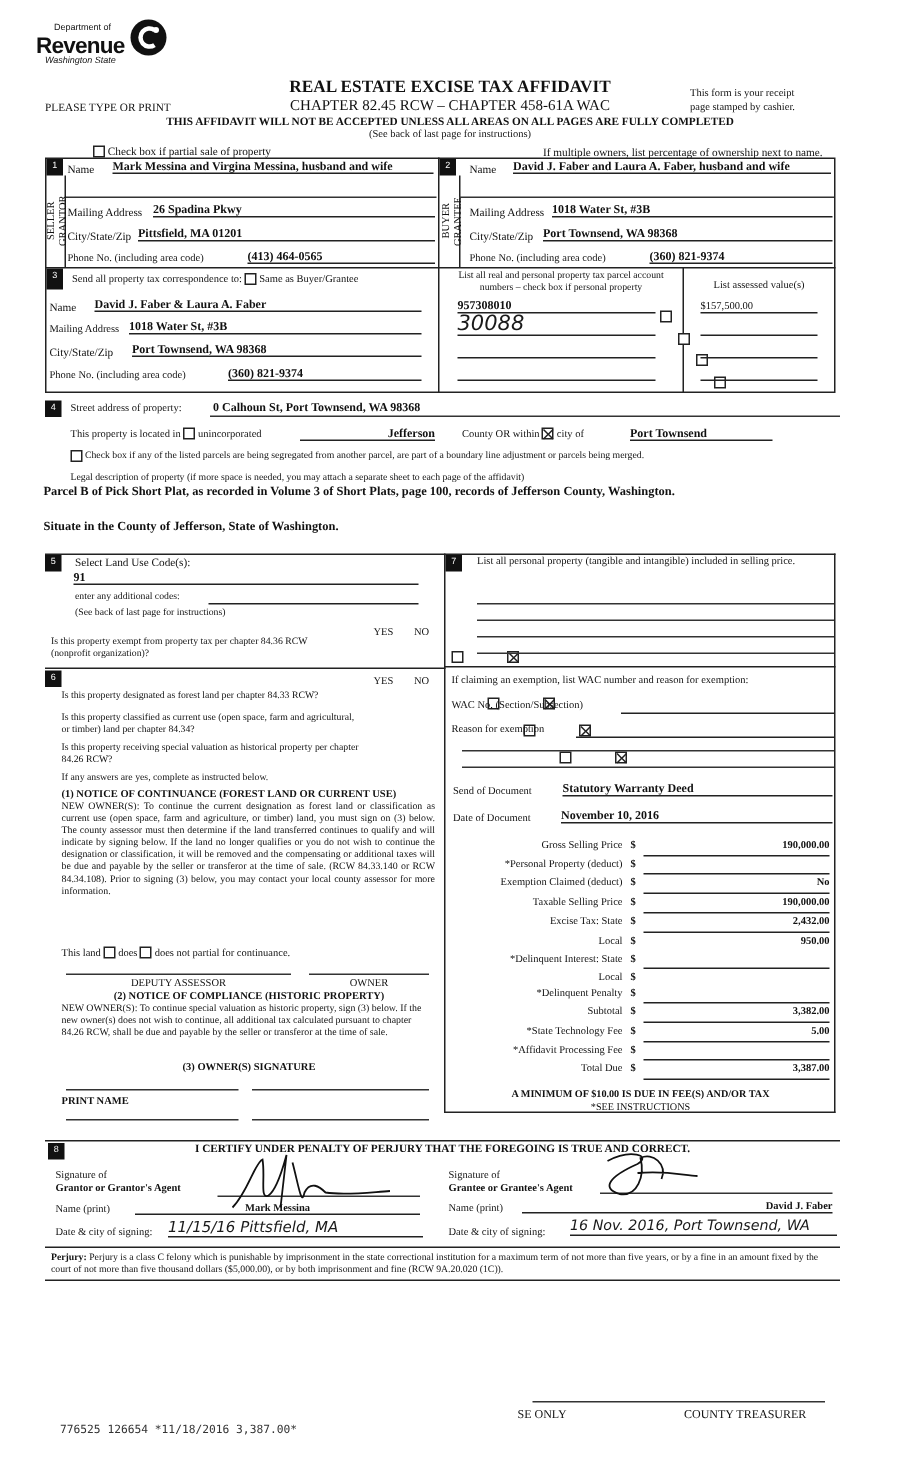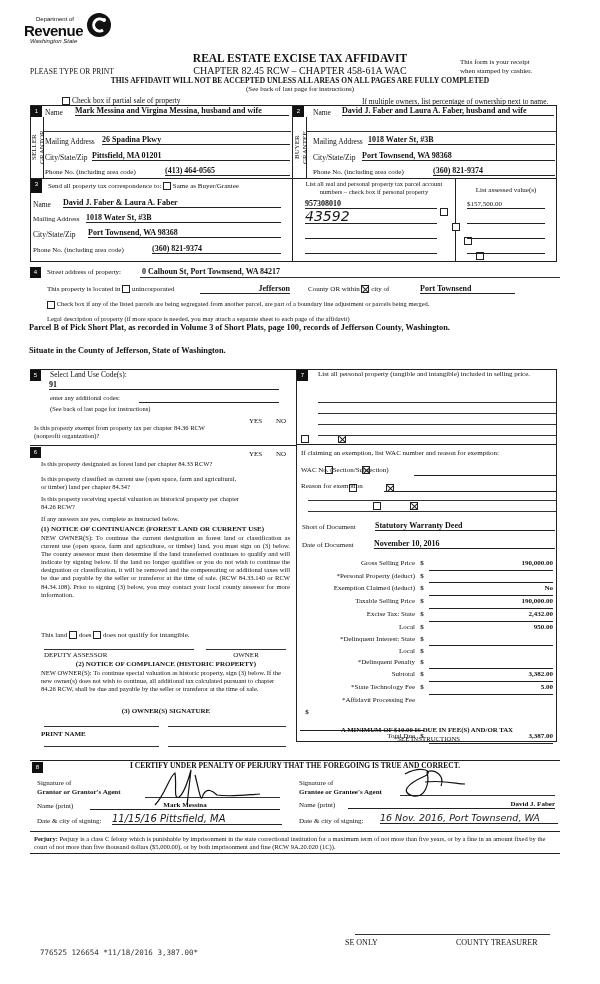--- a/index.html
+++ b/index.html
@@ -38,21 +38,21 @@
   </svg>
   <div class="abs" style="left:16px;top:4px;font-family:'Liberation Sans',sans-serif;font-size:6px;">Department of</div>
   <div class="abs" style="left:4px;top:10px;font-family:'Liberation Sans',sans-serif;font-size:15px;font-weight:bold;letter-spacing:-0.5px;">Revenue</div>
   <div class="abs" style="left:10px;top:26px;font-family:'Liberation Sans',sans-serif;font-size:6px;font-style:italic;">Washington State</div>
 </div>
 
 <div class="abs b" style="left:0;width:600px;top:52px;text-align:center;font-size:11.5px;">REAL ESTATE EXCISE TAX AFFIDAVIT</div>
 <div class="abs" style="left:30px;top:67px;font-size:7.5px;">PLEASE TYPE OR PRINT</div>
 <div class="abs" style="left:0;width:600px;top:65px;text-align:center;font-size:10px;">CHAPTER 82.45 RCW – CHAPTER 458-61A WAC</div>
 <div class="abs" style="left:460px;top:58px;font-size:7px;">This form is your receipt</div>
-<div class="abs" style="left:460px;top:67px;font-size:7px;">when stamped by cashier.</div>
+<div class="abs" style="left:460px;top:67px;font-size:7px;">page stamped by cashier.</div>
 <div class="abs b" style="left:0;width:600px;top:76px;text-align:center;font-size:7.5px;">THIS AFFIDAVIT WILL NOT BE ACCEPTED UNLESS ALL AREAS ON ALL PAGES ARE FULLY COMPLETED</div>
 <div class="abs" style="left:0;width:600px;top:85px;text-align:center;font-size:7px;">(See back of last page for instructions)</div>
 
 <div class="abs lbl" style="left:62px;top:96px;">
   <span class="cb"></span>
   <span>Check box if partial sale of property</span>
 </div>
 <div class="abs lbl" style="left:362px;top:97px;">If multiple owners, list percentage of ownership next to name.</div>
 
 
@@ -115,36 +115,36 @@
 <div class="abs" style="left:293px;top:180px;width:162px;text-align:center;font-size:6.5px;line-height:8px;">
   <div>List all real and personal property tax parcel account</div>
   <div>numbers – check box if personal property</div>
 </div>
 <div class="abs" style="left:456px;top:186px;width:100px;text-align:center;font-size:7px;">List assessed value(s)</div>
 
 <div class="abs val ul" style="left:305px;top:199px;width:132px;">957308010</div>
 <span class="abs cb" style="left:440px;top:202px;"></span>
 <div class="abs ul" style="left:467px;top:200px;width:78px;font-size:7px;">$157,500.00</div>
 
-<div class="abs ul hand" style="left:305px;top:209px;width:132px;font-size:14px;line-height:14px;height:14px;">43592</div>
+<div class="abs ul hand" style="left:305px;top:209px;width:132px;font-size:14px;line-height:14px;height:14px;">30088</div>
 <span class="abs cb" style="left:440px;top:217px;"></span>
 <div class="abs ul" style="left:467px;top:214px;width:78px;height:9px;font-size:7px;"></div>
 
 <div class="abs ul" style="left:305px;top:229px;width:132px;height:9px;"></div>
 <span class="abs cb" style="left:440px;top:231px;"></span>
 <div class="abs ul" style="left:467px;top:229px;width:78px;height:9px;"></div>
 
 <div class="abs ul" style="left:305px;top:244px;width:132px;height:9px;"></div>
 <span class="abs cb" style="left:440px;top:246px;"></span>
 <div class="abs ul" style="left:467px;top:244px;width:78px;height:9px;"></div>
 
 
 <div class="secnum" style="left:30px;top:267px;">4</div>
 <div class="abs lbl" style="left:47px;top:268px;font-size:7px;">Street address of property:</div>
-<div class="abs val" style="left:142px;top:267px;">0 Calhoun St, Port Townsend, WA  84217</div>
+<div class="abs val" style="left:142px;top:267px;">0 Calhoun St, Port Townsend, WA  98368</div>
 <div class="line" style="left:140px;top:277px;width:420px;"></div>
 
 <div class="abs lbl" style="left:47px;top:285px;font-size:7px;">
   <span>This property is located in</span>
   <span class="cb"></span>
   <span>unincorporated</span>
 </div>
 <div class="abs val ul" style="left:200px;top:284px;width:90px;text-align:right;">Jefferson</div>
 <div class="abs lbl" style="left:308px;top:285px;font-size:7px;">
   <span>County OR  within</span>
@@ -200,25 +200,25 @@
 
 <div class="abs" style="left:41px;top:515px;font-size:6.5px;">If any answers are yes, complete as instructed below.</div>
 <div class="abs b" style="left:41px;top:525px;font-size:7px;">(1) NOTICE OF CONTINUANCE (FOREST LAND OR CURRENT USE)</div>
 <div class="abs" style="left:41px;top:534px;width:249px;font-size:6.6px;line-height:8.1px;text-align:justify;">NEW OWNER(S): To continue the current designation as forest land or classification as current use (open space, farm and agriculture, or timber) land, you must sign on (3) below. The county assessor must then determine if the land transferred continues to qualify and will indicate by signing below. If the land no longer qualifies or you do not wish to continue the designation or classification, it will be removed and the compensating or additional taxes will be due and payable by the seller or transferor at the time of sale. (RCW 84.33.140 or RCW 84.34.108). Prior to signing (3) below, you may contact your local county assessor for more information.</div>
 
 <div class="abs" style="left:41px;top:631px;font-size:7px;">
   <span>This land</span>
   <span class="cb"></span>
   <span>does</span>
   <span class="cb"></span>
-  <span>does not qualify for intangible.</span>
+  <span>does not partial for continuance.</span>
 </div>
 <div class="line" style="left:44px;top:649px;width:150px;"></div>
 <div class="line" style="left:206px;top:649px;width:80px;"></div>
-<div class="abs" style="left:44px;top:651px;width:150px;font-size:7px;">DEPUTY ASSESSOR</div>
+<div class="abs" style="left:44px;top:651px;width:150px;text-align:center;font-size:7px;">DEPUTY ASSESSOR</div>
 <div class="abs" style="left:206px;top:651px;width:80px;text-align:center;font-size:7px;">OWNER</div>
 <div class="abs b" style="left:41px;top:660px;width:250px;text-align:center;font-size:7px;">(2) NOTICE OF COMPLIANCE (HISTORIC PROPERTY)</div>
 <div class="abs" style="left:41px;top:669px;width:249px;font-size:6.6px;line-height:8.1px;">NEW OWNER(S): To continue special valuation as historic property, sign (3) below. If the new owner(s) does not wish to continue, all additional tax calculated pursuant to chapter 84.26 RCW, shall be due and payable by the seller or transferor at the time of sale.</div>
 <div class="abs b" style="left:41px;top:707px;width:250px;text-align:center;font-size:7px;">(3)  OWNER(S) SIGNATURE</div>
 <div class="line" style="left:44px;top:726px;width:115px;"></div>
 <div class="line" style="left:168px;top:726px;width:118px;"></div>
 <div class="abs b" style="left:41px;top:730px;width:250px;text-align:left;font-size:7px;">PRINT NAME</div>
 <div class="line" style="left:44px;top:746px;width:115px;"></div>
 <div class="line" style="left:168px;top:746px;width:118px;"></div>
 
@@ -231,21 +231,21 @@
 <div class="line" style="left:318px;top:435px;width:238px;"></div>
 
 <div class="abs" style="left:301px;top:449px;font-size:7px;">If claiming an exemption, list WAC number and reason for exemption:</div>
 <div class="abs" style="left:301px;top:466px;font-size:7px;">WAC No. (Section/Subsection)</div>
 <div class="abs ul" style="left:414px;top:466px;width:142px;height:9px;"></div>
 <div class="abs" style="left:301px;top:482px;font-size:7px;">Reason for exemption</div>
 <div class="abs ul" style="left:384px;top:482px;width:172px;height:9px;"></div>
 <div class="line" style="left:308px;top:500px;width:248px;"></div>
 <div class="line" style="left:308px;top:511px;width:248px;"></div>
 
-<div class="abs" style="left:302px;top:523px;font-size:7px;">Short of Document</div>
+<div class="abs" style="left:302px;top:523px;font-size:7px;">Send of Document</div>
 <div class="abs val ul" style="left:375px;top:521px;width:180px;">Statutory Warranty Deed</div>
 <div class="abs" style="left:302px;top:541px;font-size:7px;">Date of Document</div>
 <div class="abs val ul" style="left:374px;top:539px;width:181px;">November 10, 2016</div>
 
 <div class="abs" style="left:300px;top:558px;width:260px;font-size:7px;line-height:11.9px;">
   <div style="display:flex;">
       <span style="width:115px;text-align:right;">Gross Selling Price</span>
       <span class="b" style="width:14px;text-align:center;">$</span>
       <span class="ul b" style="width:124px;text-align:right;">190,000.00</span>
     </div>
@@ -292,21 +292,21 @@
   <div style="display:flex;">
       <span style="width:115px;text-align:right;">Subtotal</span>
       <span class="b" style="width:14px;text-align:center;">$</span>
       <span class="ul b" style="width:124px;text-align:right;">3,382.00</span>
     </div>
   <div style="display:flex;">
       <span style="width:115px;text-align:right;">*State Technology Fee</span>
       <span class="b" style="width:14px;text-align:center;">$</span>
       <span class="ul b" style="width:124px;text-align:right;padding-right:0;">5.00</span>
     </div>
-  <div style="display:flex;flex-direction:column;">
+  <div style="display:flex;">
       <span style="width:115px;text-align:right;">*Affidavit Processing Fee</span>
       <span class="b" style="width:14px;text-align:center;">$</span>
       <span class="ul b" style="width:124px;text-align:right;height:11px;"></span>
     </div>
   <div style="display:flex;">
       <span style="width:115px;text-align:right;">Total Due</span>
       <span class="b" style="width:14px;text-align:center;">$</span>
       <span class="ul b" style="width:124px;text-align:right;">3,387.00</span>
     </div>
 </div>

